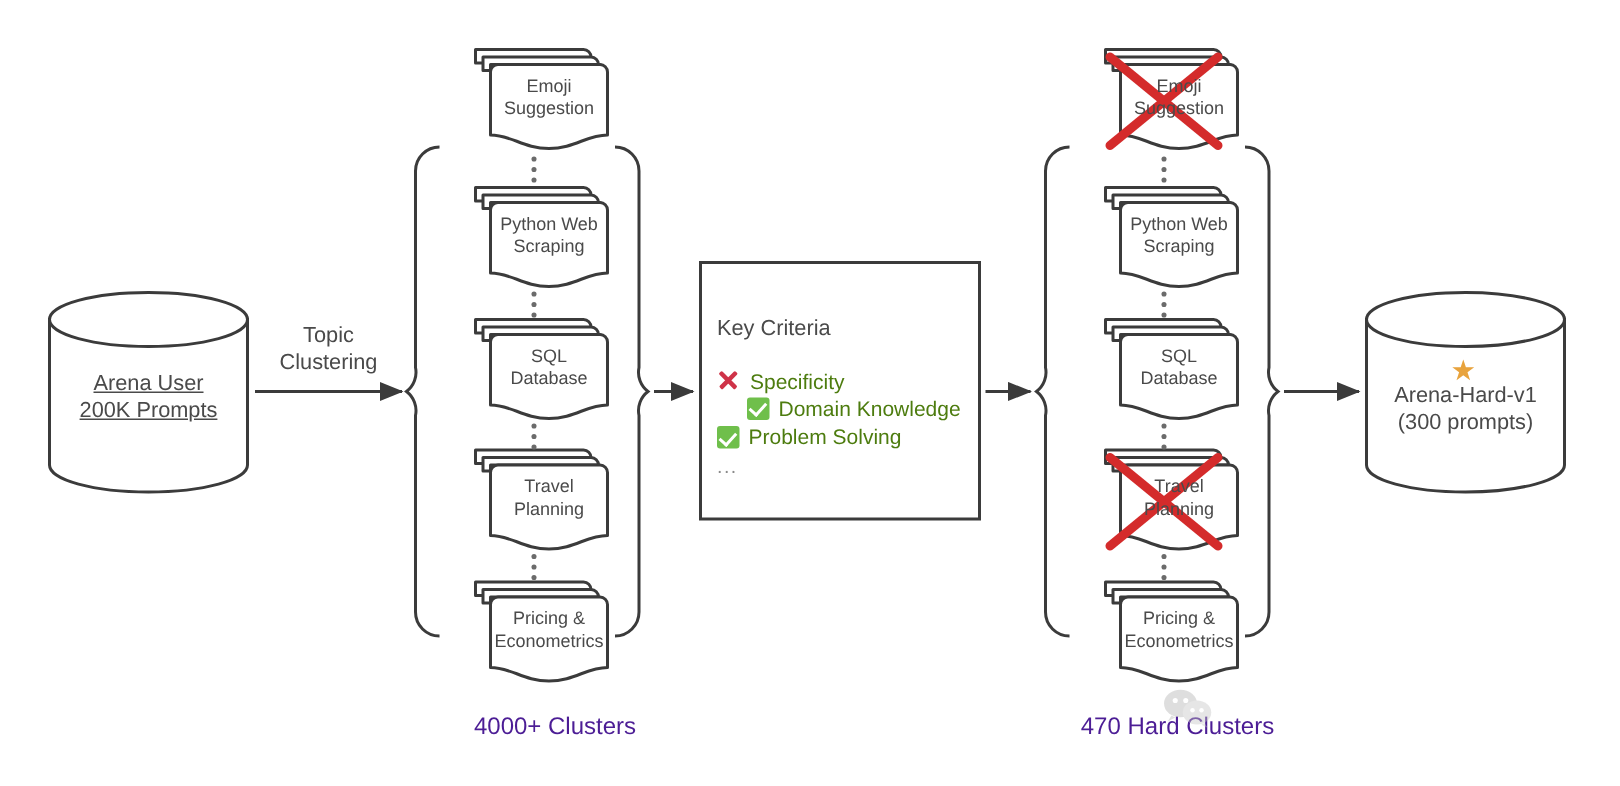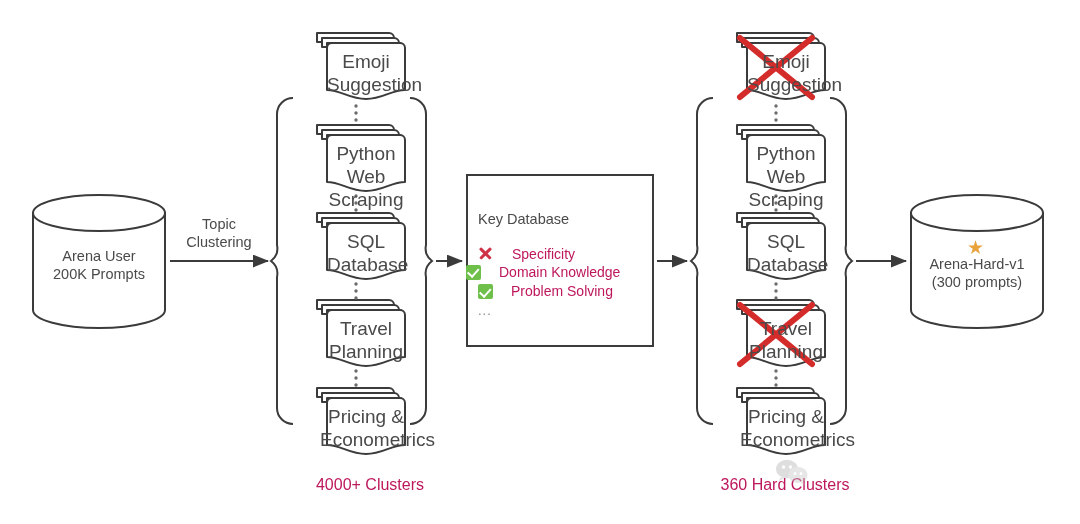--- a/index.html
+++ b/index.html
@@ -8,25 +8,25 @@
     background:#ffffff;
     font-family:"Liberation Sans","DejaVu Sans",sans-serif;
     color:#3b3b3b;
     overflow:hidden;
     position:relative;
   }
   #stage{position:absolute;left:0;top:0;width:1080px;height:524px;}
   #stage svg{position:absolute;left:0;top:0;}
   .lbl{position:absolute;text-align:center;color:#4a4a4a;line-height:1.22;white-space:pre-line;}
   .cyl-label{font-size:14.5px;}
-  .card-label{font-size:19px;}
+  .card-label{font-size:12px;}
   .flow-label{font-size:14.5px;text-align:center;}
-  .caption{font-size:16px;color:#be185d;}
+  .caption{font-size:16px;color:#4c1d95;}
   .crit-title{position:absolute;font-size:14.5px;color:#4a4a4a;}
-  .crit-row{position:absolute;display:flex;align-items:center;gap:18px;font-size:14px;color:#be185d;white-space:nowrap;}
+  .crit-row{position:absolute;display:flex;align-items:center;gap:6px;font-size:14px;color:#4d7c0f;white-space:nowrap;}
   .crit-ellipsis{position:absolute;font-size:13px;color:#8a8a8a;letter-spacing:1px;}
   .mark-x{width:17px;height:17px;display:inline-block;position:relative;flex:0 0 auto;}
   .mark-x::before,.mark-x::after{content:"";position:absolute;left:1px;top:7px;width:15px;height:2.6px;background:#cf3348;border-radius:1px;}
   .mark-x::before{transform:rotate(45deg);}
   .mark-x::after{transform:rotate(-45deg);}
   .mark-check{width:15px;height:15px;display:inline-block;position:relative;flex:0 0 auto;background:#6fbf4b;border-radius:2px;}
   .mark-check::after{content:"";position:absolute;left:4px;top:1.5px;width:4.5px;height:8.5px;border:solid #ffffff;border-width:0 2.2px 2.2px 0;transform:rotate(42deg);}
   .star{position:absolute;color:#e8a33d;font-size:19px;line-height:1;}
   .wm{position:absolute;display:flex;align-items:center;gap:8px;opacity:.42;}
   .wm-logo{width:34px;height:27px;position:relative;flex:0 0 auto;}
@@ -171,67 +171,67 @@
     <g stroke="#d42b2b" stroke-width="6" stroke-linecap="round">
       <line x1="740" y1="38" x2="812" y2="97"></line>
       <line x1="812" y1="38" x2="740" y2="97"></line>
     </g>
     <g stroke="#d42b2b" stroke-width="6" stroke-linecap="round">
       <line x1="740" y1="305" x2="812" y2="364"></line>
       <line x1="812" y1="305" x2="740" y2="364"></line>
     </g>
   </svg>
 
-  <div class="lbl cyl-label" style="left:33px;top:248px;width:132px;">Arena User
+  <div class="lbl cyl-label" style="left:33px;top:248px;width:132px;text-decoration:underline;">Arena User
 200K Prompts</div>
 
   <div class="lbl flow-label" style="left:165px;top:216px;width:108px;">Topic
 Clustering</div>
 
   <div class="lbl card-label" style="left:327px;top:50px;width:78px;">Emoji
 Suggestion</div>
   <div class="lbl card-label" style="left:324px;top:142px;width:84px;">Python Web
 Scraping</div>
   <div class="lbl card-label" style="left:327px;top:230px;width:78px;">SQL
 Database</div>
   <div class="lbl card-label" style="left:327px;top:317px;width:78px;">Travel
 Planning</div>
   <div class="lbl card-label" style="left:320px;top:405px;width:92px;">Pricing &amp;
 Econometrics</div>
 
   <div class="lbl caption" style="left:280px;top:475px;width:180px;">4000+ Clusters</div>
 
-  <div class="crit-title" style="left:478px;top:211px;">Key Database</div>
+  <div class="crit-title" style="left:478px;top:211px;">Key Criteria</div>
 
   <div class="crit-row" style="left:477px;top:245px;">
     <span class="mark-x"></span>
     <span>Specificity</span>
   </div>
-  <div class="crit-row" style="left:466px;top:264px;">
+  <div class="crit-row" style="left:498px;top:264px;">
     <span class="mark-check"></span>
     <span>Domain Knowledge</span>
   </div>
   <div class="crit-row" style="left:478px;top:283px;align-items:flex-end;">
     <span class="mark-check"></span>
     <span>Problem Solving</span>
   </div>
   <div class="crit-ellipsis" style="left:478px;top:303px;">...</div>
 
   <div class="lbl card-label" style="left:747px;top:50px;width:78px;">Emoji
 Suggestion</div>
   <div class="lbl card-label" style="left:744px;top:142px;width:84px;">Python Web
 Scraping</div>
   <div class="lbl card-label" style="left:747px;top:230px;width:78px;">SQL
 Database</div>
   <div class="lbl card-label" style="left:747px;top:317px;width:78px;">Travel
 Planning</div>
   <div class="lbl card-label" style="left:740px;top:405px;width:92px;">Pricing &amp;
 Econometrics</div>
 
-  <div class="lbl caption" style="left:690px;top:475px;width:190px;">360 Hard Clusters</div>
+  <div class="lbl caption" style="left:690px;top:475px;width:190px;">470 Hard Clusters</div>
 
   <div class="star" style="left:967px;top:238px;">★</div>
   <div class="lbl cyl-label" style="left:911px;top:256px;width:132px;">Arena-Hard-v1
 (300 prompts)</div>
 
   <div class="wm" style="left:775px;top:459px;">
     <span class="wm-logo">
       <svg width="34" height="27" viewBox="0 0 34 27">
         <ellipse cx="12" cy="10" rx="11" ry="9.2" fill="#b3b3b3"></ellipse>
         <path d="M6,18 l-2.5,4 l5,-2.6 z" fill="#b3b3b3"></path>

